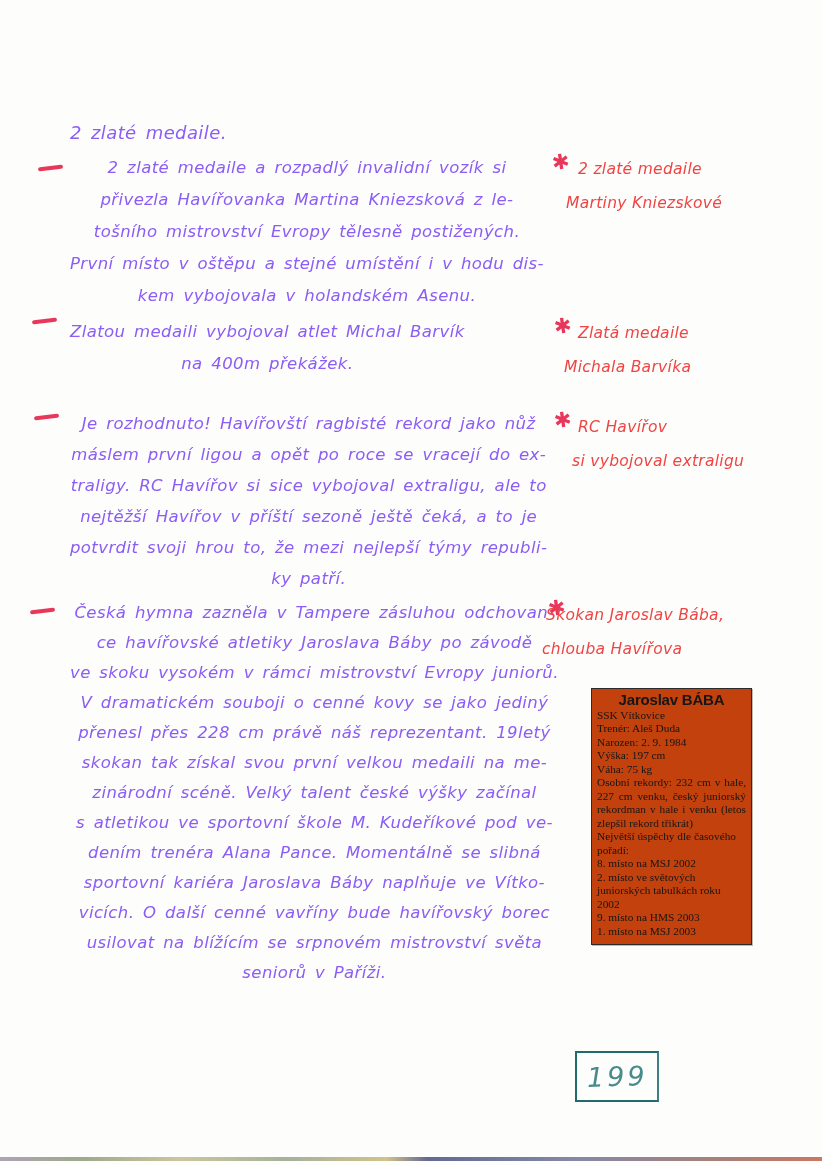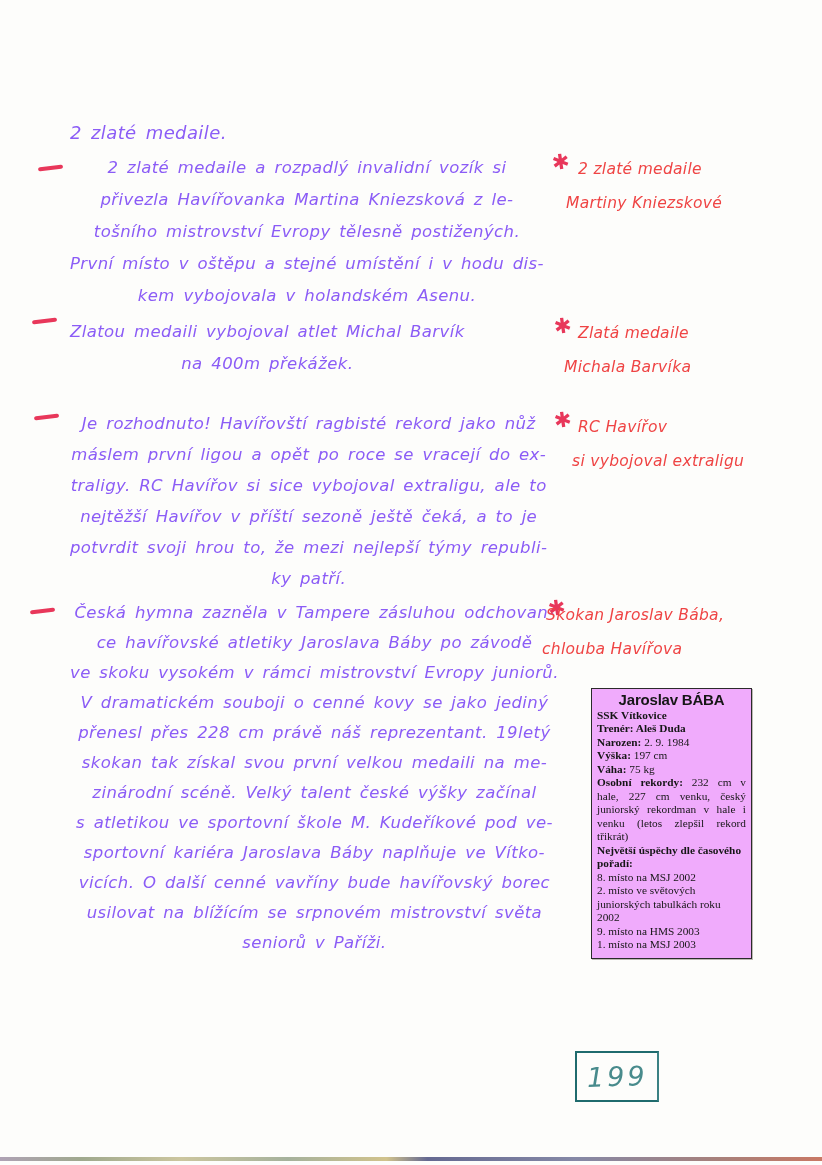--- a/index.html
+++ b/index.html
@@ -39,33 +39,33 @@
     position:absolute;color:#e8375a;font-size:21px;line-height:20px;
     font-weight:bold;transform:rotate(-8deg);
   }
   .dash{
     position:absolute;width:25px;height:3.5px;background:#e8375a;
     border-radius:2px;transform:rotate(-7deg);
   }
   
   .clipping{
     position:absolute;left:591px;top:688px;width:161px;
-    background:#f0abfc;border:1.6px solid #2b2b2b;
+    background:#c2410c;border:1.6px solid #2b2b2b;
     box-sizing:border-box;padding:4px 5px 6px 5px;
     color:#161616;
     font-family:"Liberation Serif",serif;
     font-size:11.3px;line-height:13.5px;
     box-shadow:1px 1px 0 #bdbab4;
   }
   .clip-title{
     font-family:"Liberation Sans",sans-serif;
     font-weight:bold;font-size:15px;text-align:center;
     letter-spacing:-.2px;margin-bottom:2px;
   }
-  .clip-line b{font-weight:bold;}
+  .clip-line b{font-weight:normal;}
   .clip-just{text-align:justify;}
   .clip-item{display:block;}
   
   .pagebox{
     position:absolute;left:575px;top:1051px;width:80px;height:47px;
     border:2px solid #1f6b6d;border-right-color:#3a8183;
     display:flex;align-items:center;justify-content:center;
   }
   .pagenum{
     color:#488b8c;font-size:27px;font-style:italic;
@@ -126,20 +126,21 @@
 <div class="dash" style="left:30px;top:609px"></div>
 <div class="hand p4" style="left:70px;top:598px">
   <span class="hl">Česká hymna zazněla v Tampere zásluhou odchovan-</span>
   <span class="hl">ce havířovské atletiky Jaroslava Báby po závodě</span>
   <span class="hl">ve skoku vysokém v rámci mistrovství Evropy juniorů.</span>
   <span class="hl">V dramatickém souboji o cenné kovy se jako jediný</span>
   <span class="hl">přenesl přes 228 cm právě náš reprezentant. 19letý</span>
   <span class="hl">skokan tak získal svou první velkou medaili na me-</span>
   <span class="hl">zinárodní scéně. Velký talent české výšky začínal</span>
   <span class="hl">s atletikou ve sportovní škole M. Kudeříkové pod ve-</span>
+  <span class="hl">dením trenéra Alana Pance. Momentálně se slibná</span>
   <span class="hl">sportovní kariéra Jaroslava Báby naplňuje ve Vítko-</span>
   <span class="hl">vicích. O další cenné vavříny bude havířovský borec</span>
   <span class="hl">usilovat na blížícím se srpnovém mistrovství světa</span>
   <span class="hl">seniorů v Paříži.</span>
 </div>
 <div class="asterisk" style="left:548px;top:598px">✱</div>
 <div class="note" style="left:546px;top:598px">
   <span class="nl">Skokan Jaroslav Bába,</span>
   <span class="nl" style="margin-left:-4px">chlouba Havířova</span>
 </div>

